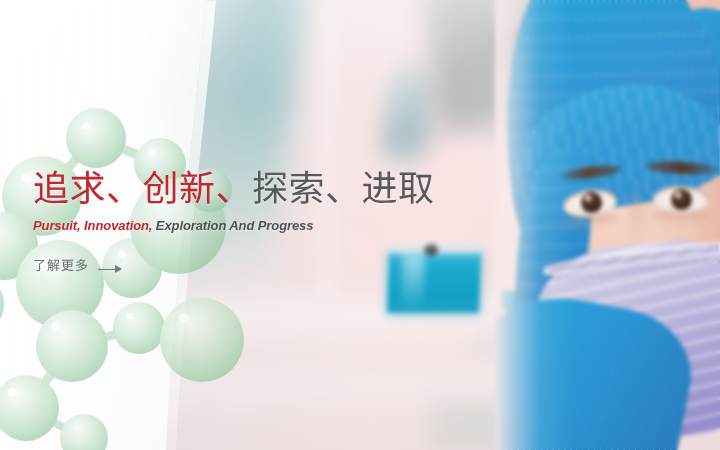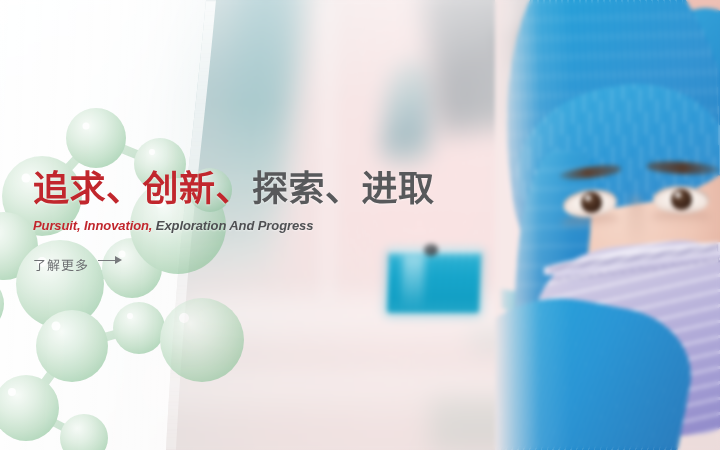--- a/index.html
+++ b/index.html
@@ -402,21 +402,21 @@
   .molecule svg{display:block;width:100%;height:100%;}
 
   
   .copy{
     position:absolute;left:33px;top:168px;width:560px;
   }
   .headline{
     margin:0;
     font-size:36px;
     line-height:1.16;
-    font-weight:700;
+    font-weight:400;
     letter-spacing:.5px;
     white-space:nowrap;
     text-shadow:0 1px 2px rgba(255,255,255,.55);
   }
   .hl-red{color:#c1272d;}
   .hl-grey{color:#58595b;}
 
   .subline{
     margin:8px 0 0 0;
     font-size:13px;
@@ -424,21 +424,21 @@
     font-weight:700;
     font-style:italic;
     letter-spacing:-.1px;
     white-space:nowrap;
     text-shadow:0 1px 2px rgba(255,255,255,.5);
   }
   .sb-red{color:#c1272d;}
   .sb-grey{color:#4f5053;}
 
   .cta{
-    display:inline-flex;align-items:flex-start;gap:9px;
+    display:inline-flex;align-items:flex-end;gap:9px;
     margin-top:22px;
     color:#6d6f72;
     font-size:13px;
     letter-spacing:1px;
     text-decoration:none;
     cursor:pointer;
   }
   .cta-arrow{
     display:inline-block;
     width:24px;height:10px;

